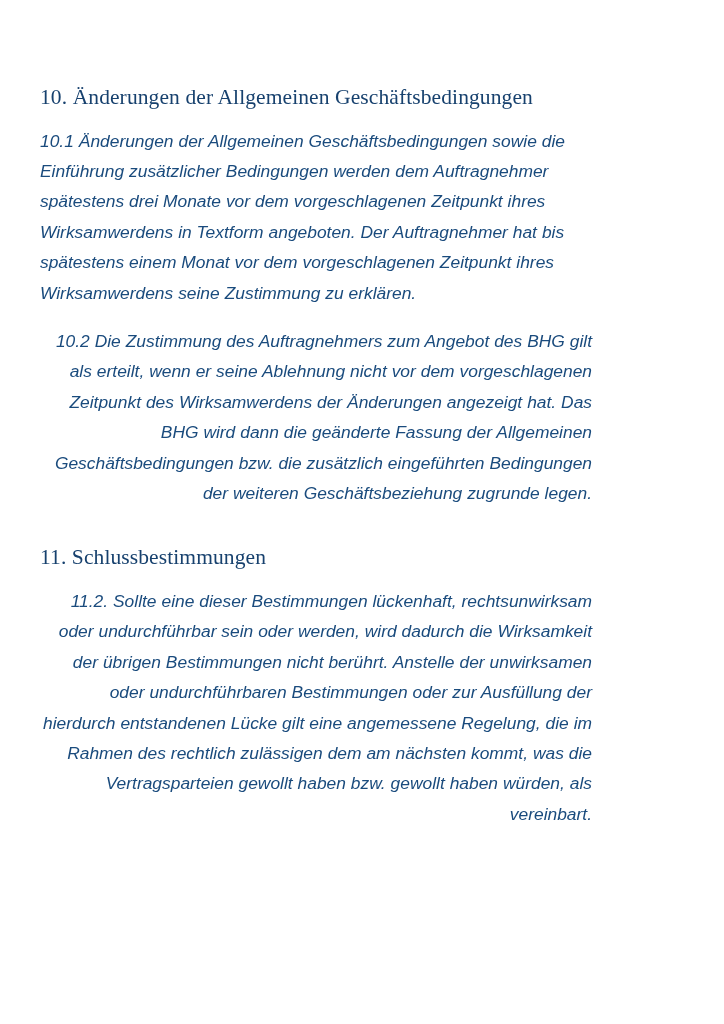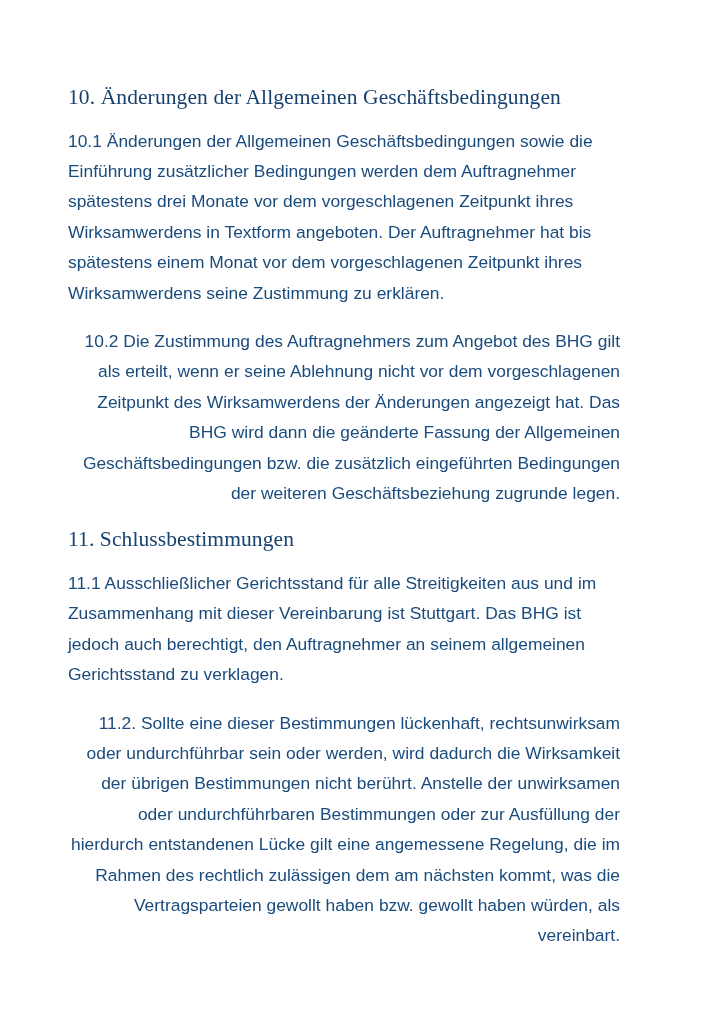--- a/index.html
+++ b/index.html
@@ -15,52 +15,53 @@
     font-family: "Liberation Sans", sans-serif;
     -webkit-font-smoothing: antialiased;
     overflow: hidden;
   }
 
   .page {
     box-sizing: border-box;
     width: 724px;
     height: 1024px;
     background: #ffffff;
-    padding: 84px 86px 0 68px;
+    padding: 84px 86px 0 40px;
   }
 
   .doc-body {
     width: 552px;
   }
 
   
   h2.section-heading {
     font-family: "Liberation Serif", "DejaVu Serif", serif;
     font-size: 21.5px;
     font-weight: 400;
     line-height: 1.28;
     color: #17416e;
     margin: 0 0 14px 0;
     letter-spacing: 0.1px;
   }
 
   h2.section-heading.spaced {
-    margin-top: 18px;
+    margin-top: 36px;
   }
 
   
   p.section-para {
     font-family: "Liberation Sans", "DejaVu Sans", sans-serif;
     font-size: 17.4px;
     font-weight: 400;
     line-height: 30.4px;
     color: #1a4b7d;
     margin: 0 0 18px 0;
     text-align: left;
     word-spacing: 0.1px;
+    font-style: italic;
   }
 
   p.section-para:last-child {
     margin-bottom: 0;
     text-align: right;
   }
 </style>
 </head>
 <body>
 
@@ -68,18 +69,17 @@
   <article class="doc-body">
 
     <section>
       <h2 class="section-heading">10. Änderungen der Allgemeinen Geschäftsbedingungen</h2>
       <p class="section-para">10.1 Änderungen der Allgemeinen Geschäftsbedingungen sowie die Einführung zusätzlicher Bedingungen werden dem Auftragnehmer spätestens drei Monate vor dem vorgeschlagenen Zeitpunkt ihres Wirksamwerdens in Textform angeboten. Der Auftragnehmer hat bis spätestens einem Monat vor dem vorgeschlagenen Zeitpunkt ihres Wirksamwerdens seine Zustimmung zu erklären.</p>
       <p class="section-para">10.2 Die Zustimmung des Auftragnehmers zum Angebot des BHG gilt als erteilt, wenn er seine Ablehnung nicht vor dem vorgeschlagenen Zeitpunkt des Wirksamwerdens der Änderungen angezeigt hat. Das BHG wird dann die geänderte Fassung der Allgemeinen Geschäftsbedingungen bzw. die zusätzlich eingeführten Bedingungen der weiteren Geschäftsbeziehung zugrunde legen.</p>
     </section>
 
     <section>
       <h2 class="section-heading spaced">11. Schlussbestimmungen</h2>
-      <p class="section-para">11.1 Ausschließlicher Gerichtsstand für alle Streitigkeiten aus und im Zusammenhang mit dieser Vereinbarung ist Stuttgart. Das BHG ist jedoch auch berechtigt, den Auftragnehmer an seinem allgemeinen Gerichtsstand zu verklagen.</p>
       <p class="section-para">11.2. Sollte eine dieser Bestimmungen lückenhaft, rechtsunwirksam oder undurchführbar sein oder werden, wird dadurch die Wirksamkeit der übrigen Bestimmungen nicht berührt. Anstelle der unwirksamen oder undurchführbaren Bestimmungen oder zur Ausfüllung der hierdurch entstandenen Lücke gilt eine angemessene Regelung, die im Rahmen des rechtlich zulässigen dem am nächsten kommt, was die Vertragsparteien gewollt haben bzw. gewollt haben würden, als vereinbart.</p>
     </section>
 
   </article>
 </div>
 
 </body></html>

